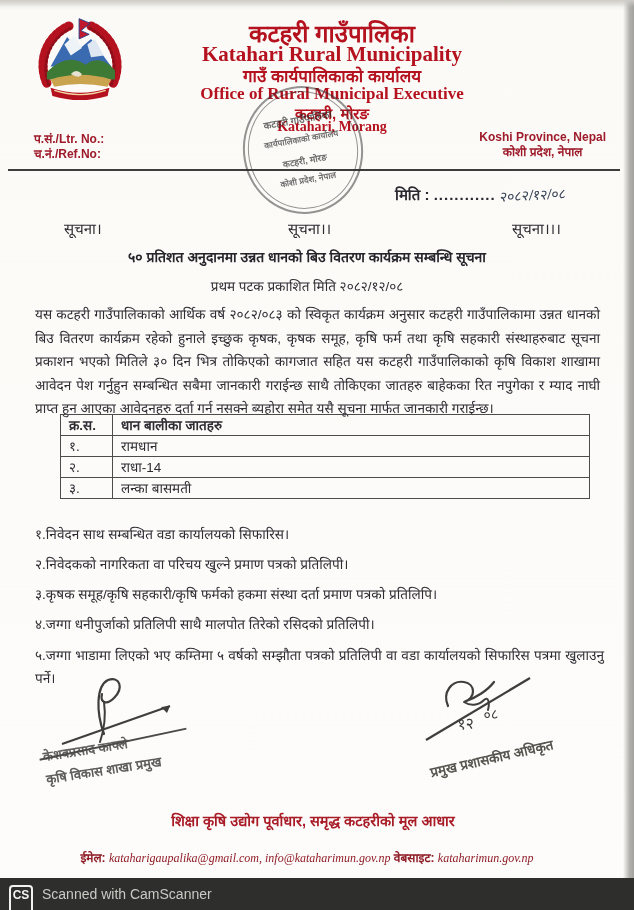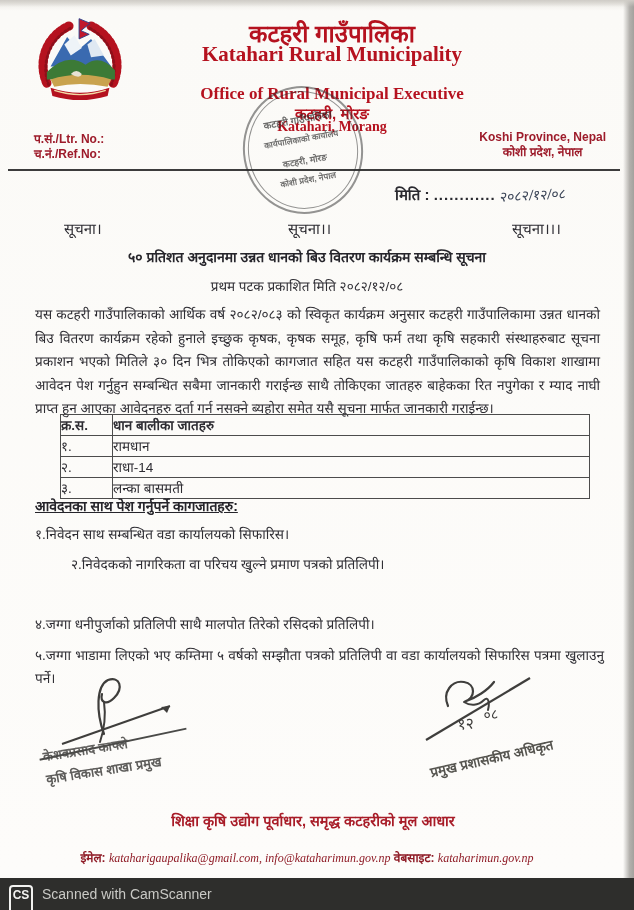--- a/index.html
+++ b/index.html
@@ -51,27 +51,27 @@
   .body-par {
     position: absolute; left: 35px; right: 34px; top: 303px;
     font-size: 13.6px; line-height: 23.5px; color: #2e2d33; text-align: justify;
   }
   
   .seed-table {
     position: absolute; left: 60px; top: 414px; width: 530px;
     border-collapse: collapse; font-size: 13.5px; color: #2e2d33;
   }
   .seed-table td, .seed-table th {
-    border: 1.5px solid #4c4c4c; padding: 1px 0; height: 19px; text-align: left; font-weight: normal;
+    border: 1.5px solid #4c4c4c; padding: 1px 8px; height: 19px; text-align: left; font-weight: normal;
   }
   .seed-table th { font-weight: bold; }
   .col-sn { width: 52px; }
   .docs-heading { position: absolute; left: 35px; top: 496px; font-size: 14px; font-weight: bold; color: #26252b; text-decoration: underline; }
   .doc-item { position: absolute; left: 35px; right: 30px; font-size: 13.6px; line-height: 23px; color: #2e2d33; text-align: justify; }
-  .d1 { top: 523px; } .d2 { top: 553px; margin-left: 36px; } .d3 { top: 583px; } .d4 { top: 613px; } .d5 { top: 644px; }
+  .d1 { top: 523px; } .d2 { top: 553px; } .d3 { top: 583px; } .d4 { top: 613px; } .d5 { top: 644px; }
   
   .sig-left-svg  { position: absolute; left: 52px;  top: 672px; width: 150px; height: 80px; }
   .sig-right-svg { position: absolute; left: 418px; top: 672px; width: 160px; height: 75px; }
   .sig-name {
     position: absolute; left: 42px; top: 734px; width: 170px; color: #61605e; font-weight: bold;
     font-size: 13px; transform: rotate(-9deg);
   }
   .sig-name .strike { position:absolute; left:-4px; top:7px; width: 150px; border-top:2px solid #4a4a48; transform: rotate(-3deg); }
   .sig-title-left {
     position: absolute; left: 45px; top: 756px; width: 180px; color: #5d5c5a; font-weight: bold;
@@ -117,20 +117,21 @@
 
     <path d="M18,70 Q50,60 84,70 L80,78 Q50,72 22,78 Z" fill="#c9a34e"></path>
     <path d="M40,64 q6,-6 12,0 q-2,6 -12,0" fill="#e8e2d4"></path>
 
     <path d="M18,79 Q50,90 82,79 L80,88 Q50,97 20,88 Z" fill="#b5121f"></path>
     <path d="M22,82 Q50,91 78,82" fill="none" stroke="#f3d9a4" stroke-width="1.4"></path>
   </svg>
 
   <div class="lh lh-np-main">कटहरी गाउँपालिका</div>
   <div class="lh lh-en-main">Katahari Rural Municipality</div>
+  <div class="lh lh-np-sub">गाउँ कार्यपालिकाको कार्यालय</div>
   <div class="lh lh-en-sub">Office of Rural Municipal Executive</div>
   <div class="lh lh-np-place">कटहरी, मोरङ</div>
   <div class="lh lh-en-place">Katahari, Morang</div>
 
   <div class="refs">
     <div>प.सं./Ltr. No.:</div>
     <div>च.नं./Ref.No:</div>
   </div>
   <div class="province">
     <div>Koshi Province, Nepal</div>
@@ -177,23 +178,23 @@
       <td>२.</td>
       <td>राधा-14</td>
     </tr>
     <tr>
       <td>३.</td>
       <td>लन्का बासमती</td>
     </tr>
   </tbody>
     </table>
 
-  <div class="docs-heading">आवेदनका साथ पेश गर्नुपर्ने कागजातहरु:</div>
   <div class="doc-item d1">१.निवेदन साथ सम्बन्धित वडा कार्यालयको सिफारिस।</div>
   <div class="doc-item d2">२.निवेदकको नागरिकता वा परिचय खुल्ने प्रमाण पत्रको प्रतिलिपी।</div>
+  <div class="doc-item d3">३.कृषक समूह/कृषि सहकारी/कृषि फर्मको हकमा संस्था दर्ता प्रमाण पत्रको प्रतिलिपि।</div>
   <div class="doc-item d4">४.जग्गा धनीपुर्जाको प्रतिलिपी साथै मालपोत तिरेको रसिदको प्रतिलिपी।</div>
   <div class="doc-item d5">५.जग्गा भाडामा लिएको भए कम्तिमा ५ वर्षको सम्झौता पत्रको प्रतिलिपी वा वडा कार्यालयको सिफारिस पत्रमा खुलाउनु पर्ने।</div>
 
   <svg class="sig-left-svg" viewBox="0 0 150 80">
     <path d="M52,62 C44,40 44,14 56,8 C68,4 72,16 62,26 C54,34 48,30 50,22" fill="none" stroke="#3f3e3c" stroke-width="2.2" stroke-linecap="round"></path>
     <path d="M52,30 C54,44 52,58 48,70" fill="none" stroke="#3f3e3c" stroke-width="2" stroke-linecap="round"></path>
     <path d="M10,72 L118,34" fill="none" stroke="#3f3e3c" stroke-width="2"></path>
     <path d="M118,34 l-9,1 l6,6 z" fill="#3f3e3c"></path>
   </svg>
   <div class="sig-name">

